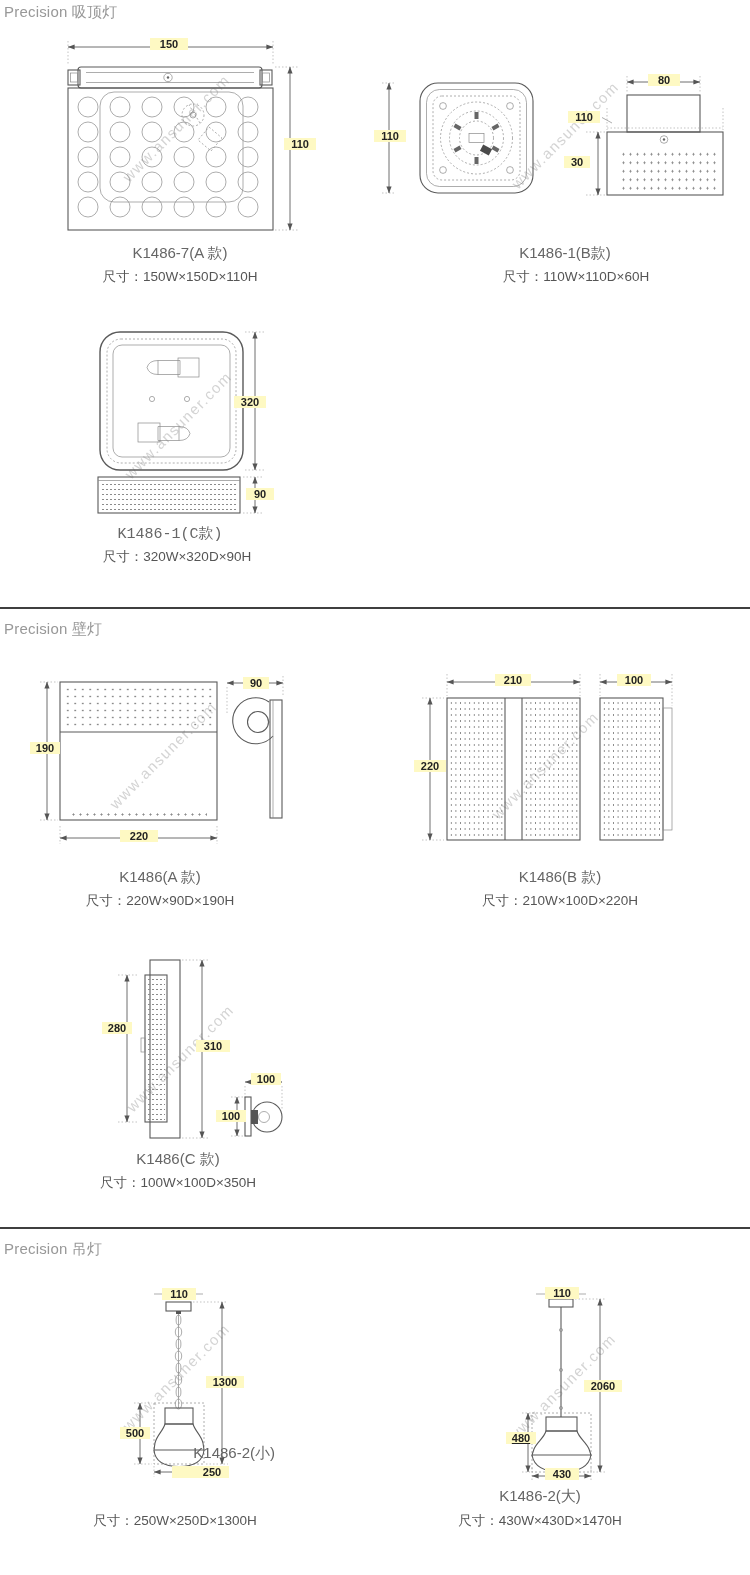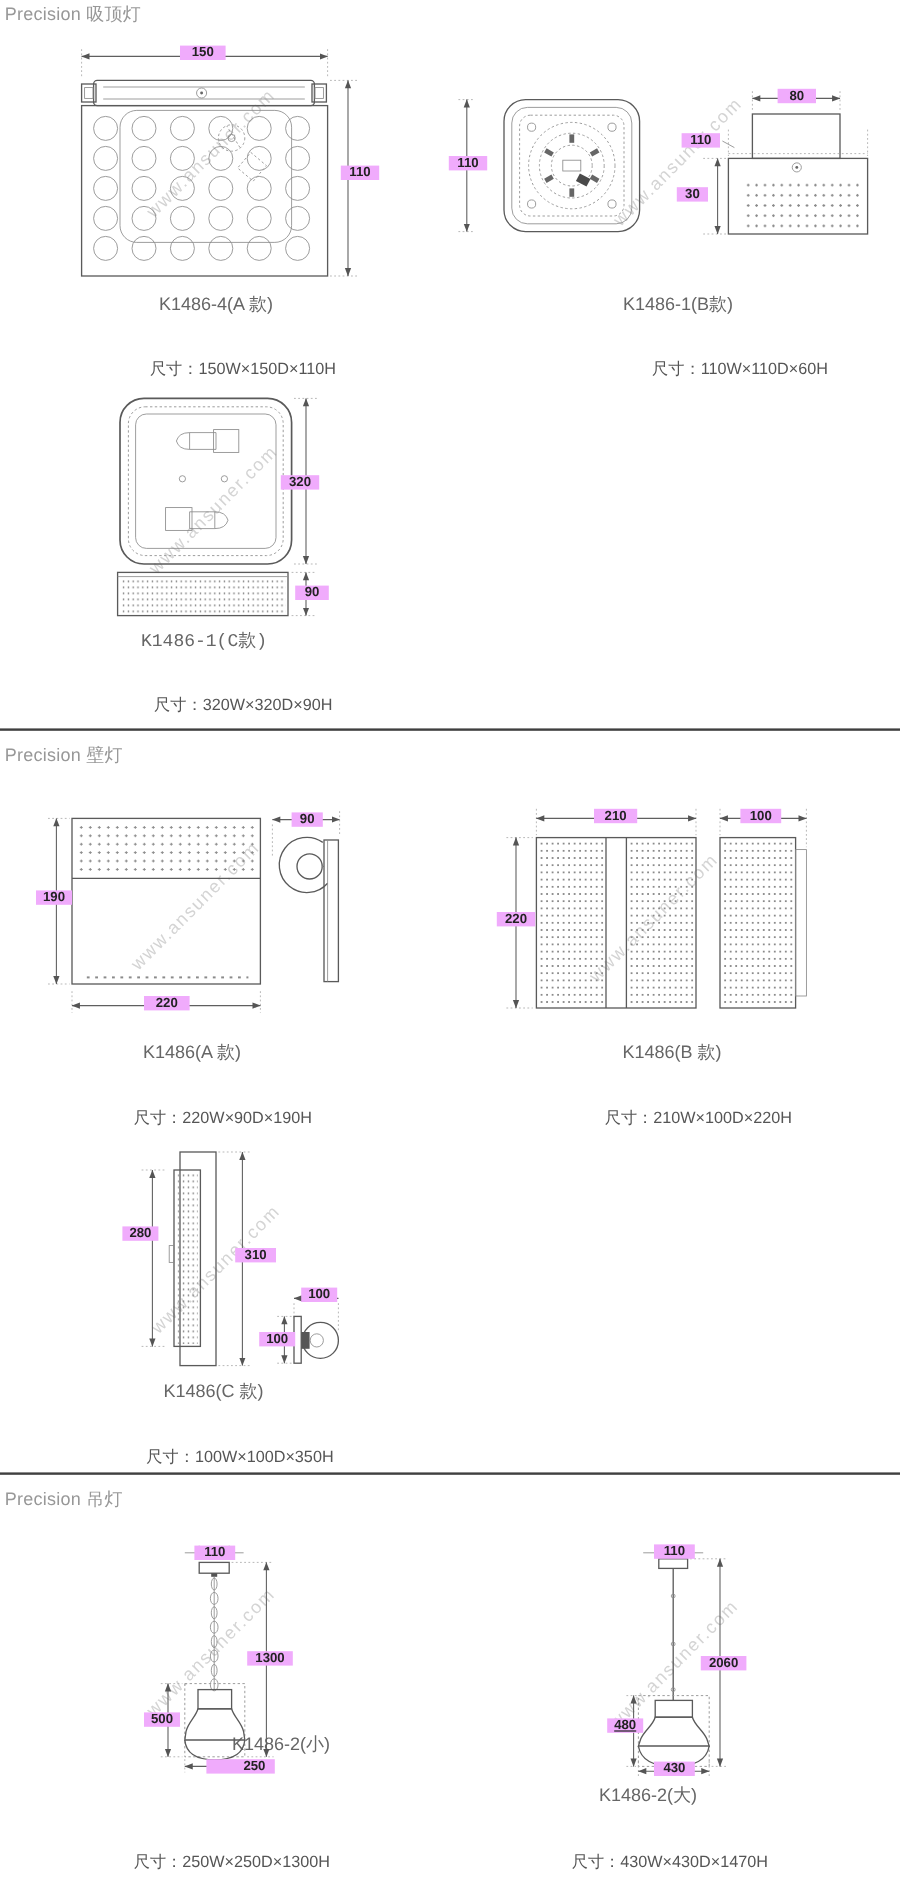--- a/index.html
+++ b/index.html
@@ -1,22 +1,22 @@
 <!DOCTYPE html>
 <html><head>
 <meta charset="utf-8">
 <style>
   html,body{margin:0;padding:0;background:#fff;}
   #page{position:relative;width:750px;height:1575px;background:#fff;overflow:hidden;
         font-family:"Liberation Sans", sans-serif;}
   .section-header{position:absolute;font-size:15px;color:#989898;letter-spacing:.2px;}
   .divider{position:absolute;left:0;width:750px;height:0;border-top:2px solid #3f3f3f;}
   .caption{position:absolute;text-align:center;color:#666;font-size:15px;}
-  .sizeline{position:absolute;text-align:right;color:#555;font-size:13.5px;margin-top:31px;}
-  .dim{position:absolute;font-size:11px;font-weight:bold;color:#222;background:#f0abfc;
+  .sizeline{position:absolute;text-align:center;color:#555;font-size:13.5px;}
+  .dim{position:absolute;font-size:11px;font-weight:bold;color:#222;background:#fef9c3;
        text-align:center;line-height:12px;z-index:5;padding:0 1px;}
   .wm{position:absolute;color:#d4d4d4;font-size:15px;letter-spacing:1.5px;white-space:nowrap;
       transform:translate(-50%,-50%) rotate(-45deg);z-index:1;}
   .fig{position:absolute;z-index:2;}
   .dots{position:absolute;z-index:3;background-image:radial-gradient(circle,#8b8b8b 0.9px,transparent 1.15px);}
   .ln{stroke:#5a5a5a;fill:none;stroke-width:1.1;}
   .lnt{stroke:#5a5a5a;fill:none;stroke-width:1.4;}
   .ln2{stroke:#8a8a8a;fill:none;stroke-width:0.7;}
   .lnd{stroke:#999;fill:none;stroke-width:0.8;stroke-dasharray:2 2;}
   .dimline{stroke:#5f5f5f;stroke-width:0.9;fill:none;}
@@ -112,21 +112,21 @@
         <circle class="ln2" cx="153" cy="80" r="3"></circle>
       <path class="lnd" d="M169,92 l13,11 -11,13 -13,-11 z"></path>
       <line class="lnd" x1="160" y1="88" x2="149" y2="70"></line>
       <line class="ext" x1="235" y1="32" x2="258" y2="32"></line>
         <line class="ext" x1="235" y1="195" x2="258" y2="195"></line>
       <line class="dimline" x1="250" y1="32" x2="250" y2="195" marker-start="url(#arrS)" marker-end="url(#arrE)"></line>
     </svg>
   </div>
   <span class="dim" style="left:150px;top:38px;width:36px;">150</span>
   <span class="dim" style="left:284px;top:138px;width:30px;">110</span>
-  <div class="caption" style="left:80px;top:244px;width:200px;">K1486-4(A 款)</div>
+  <div class="caption" style="left:80px;top:244px;width:200px;">K1486-7(A 款)</div>
   <div class="sizeline" style="left:80px;top:268px;width:200px;">尺寸：150W×150D×110H</div>
 
   <div class="fig" style="left:380px;top:60px;">
     <svg width="350" height="150" viewBox="0 0 350 150">
       <rect class="ln" x="40" y="23" width="113" height="110" rx="18"></rect>
       <rect class="ln2" x="46.5" y="29.5" width="100" height="97" rx="13"></rect>
       <rect class="lnd" x="53" y="36" width="87" height="84" rx="9"></rect>
       <circle class="lnd" cx="96.5" cy="78" r="36"></circle>
         <circle class="lnd" cx="96.5" cy="78" r="27"></circle>
         <circle class="lnd" cx="96.5" cy="78" r="17"></circle>
@@ -161,21 +161,21 @@
         <line class="ext" x1="206" y1="135" x2="226" y2="135"></line>
       <line class="dimline" x1="218" y1="72" x2="218" y2="135" marker-start="url(#arrS)" marker-end="url(#arrE)"></line>
     </svg>
   </div>
   <div class="dots" style="left:620px;top:150px;width:100px;height:42px;background-size:7px 8.5px;"></div>
   <span class="dim" style="left:374px;top:130px;width:30px;">110</span>
   <span class="dim" style="left:648px;top:74px;width:30px;">80</span>
   <span class="dim" style="left:568px;top:111px;width:30px;">110</span>
   <span class="dim" style="left:564px;top:156px;width:24px;">30</span>
   <div class="caption" style="left:465px;top:244px;width:200px;">K1486-1(B款)</div>
-  <div class="sizeline" style="left:490px;top:268px;width:200px;">尺寸：110W×110D×60H</div>
+  <div class="sizeline" style="left:476px;top:268px;width:200px;">尺寸：110W×110D×60H</div>
 
   <div class="fig" style="left:80px;top:320px;">
     <svg width="220" height="200" viewBox="0 0 220 200">
       <rect class="lnt" x="20" y="12" width="143" height="138" rx="20"></rect>
       <rect class="lnd" x="27" y="19" width="129" height="124" rx="14"></rect>
       <rect class="ln2" x="33" y="25" width="117" height="112" rx="9"></rect>
       <path class="ln2" d="M67,47.5 Q69,40.5 78,40.5 L100,40.5 L100,54.5 L78,54.5 Q69,54.5 67,47.5 Z"></path>
       <line class="ln2" x1="78" y1="40.5" x2="78" y2="54.5"></line>
       <rect class="ln2" x="98" y="38" width="21" height="19"></rect>
       <circle class="ln2" cx="72" cy="79" r="2.6"></circle>

